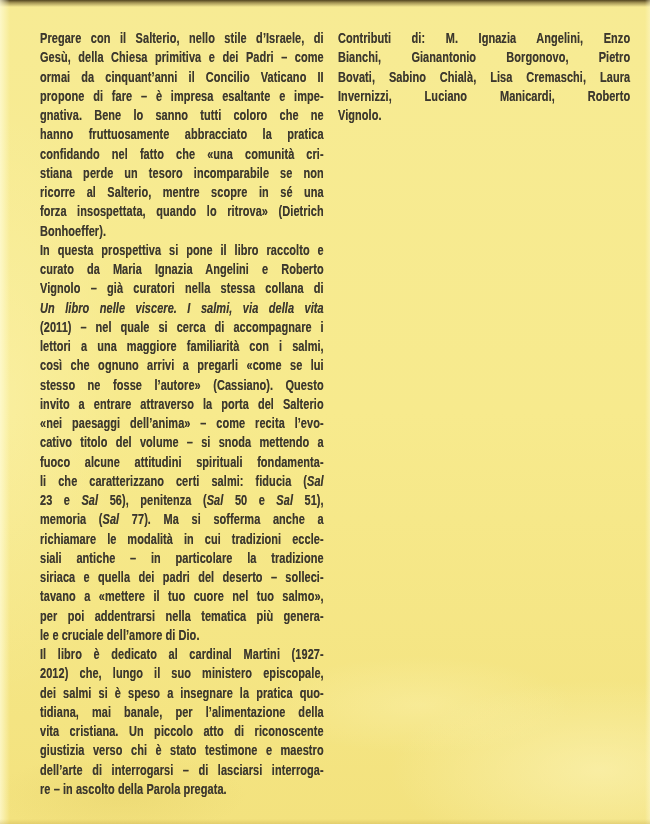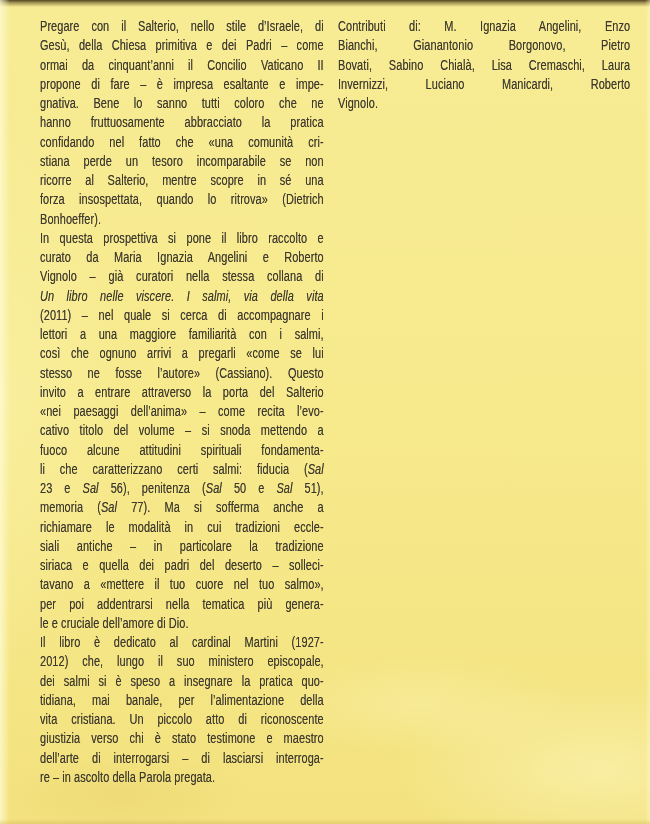--- a/index.html
+++ b/index.html
@@ -43,21 +43,22 @@
     pointer-events: none;
   }
   .edge-bottom {
     position: absolute;
     left: 0; bottom: 0; width: 100%; height: 5px;
     background: linear-gradient(0deg, rgba(190,162,70,0.30) 0%, rgba(190,162,70,0.0) 100%);
     pointer-events: none;
   }
   .col {
     position: absolute;
-    top: 16px;
+    top: 28px;
+    font-weight: bold;
   }
   .col-left  { left: 40px;  width: 284px; }
   .col-right { left: 338px; width: 292px; }
   .col-inner {
     transform: scaleX(0.7075);
     transform-origin: 0 0;
   }
   .col-left  .col-inner { width: 401px; }
   .col-right .col-inner { width: 413px; }
   .para { margin: 0; padding: 0; }

